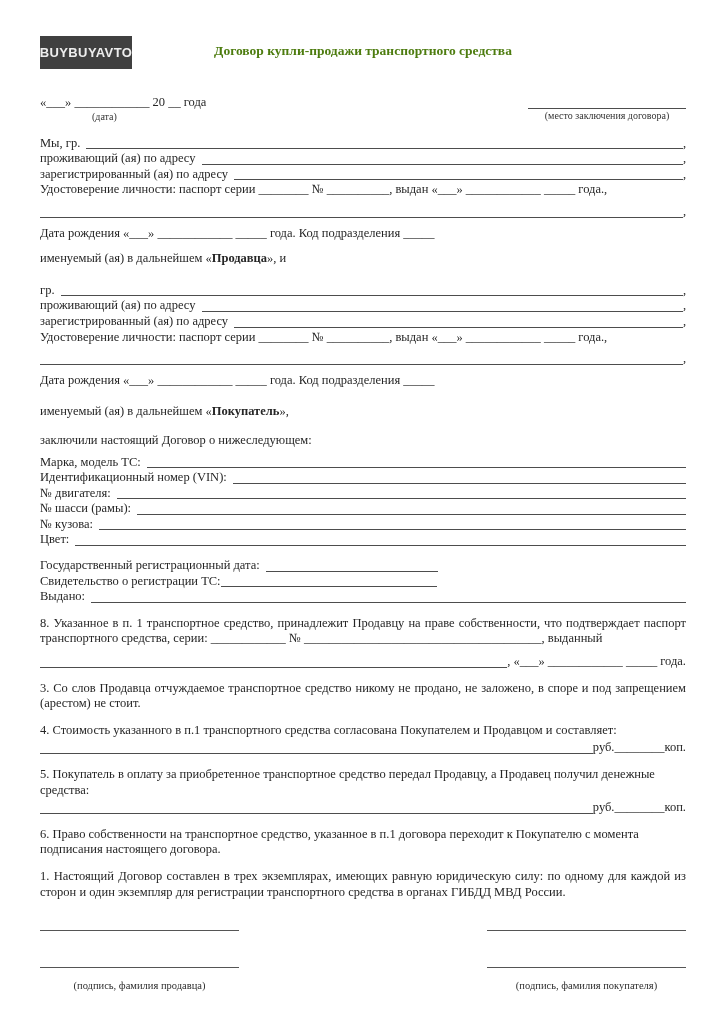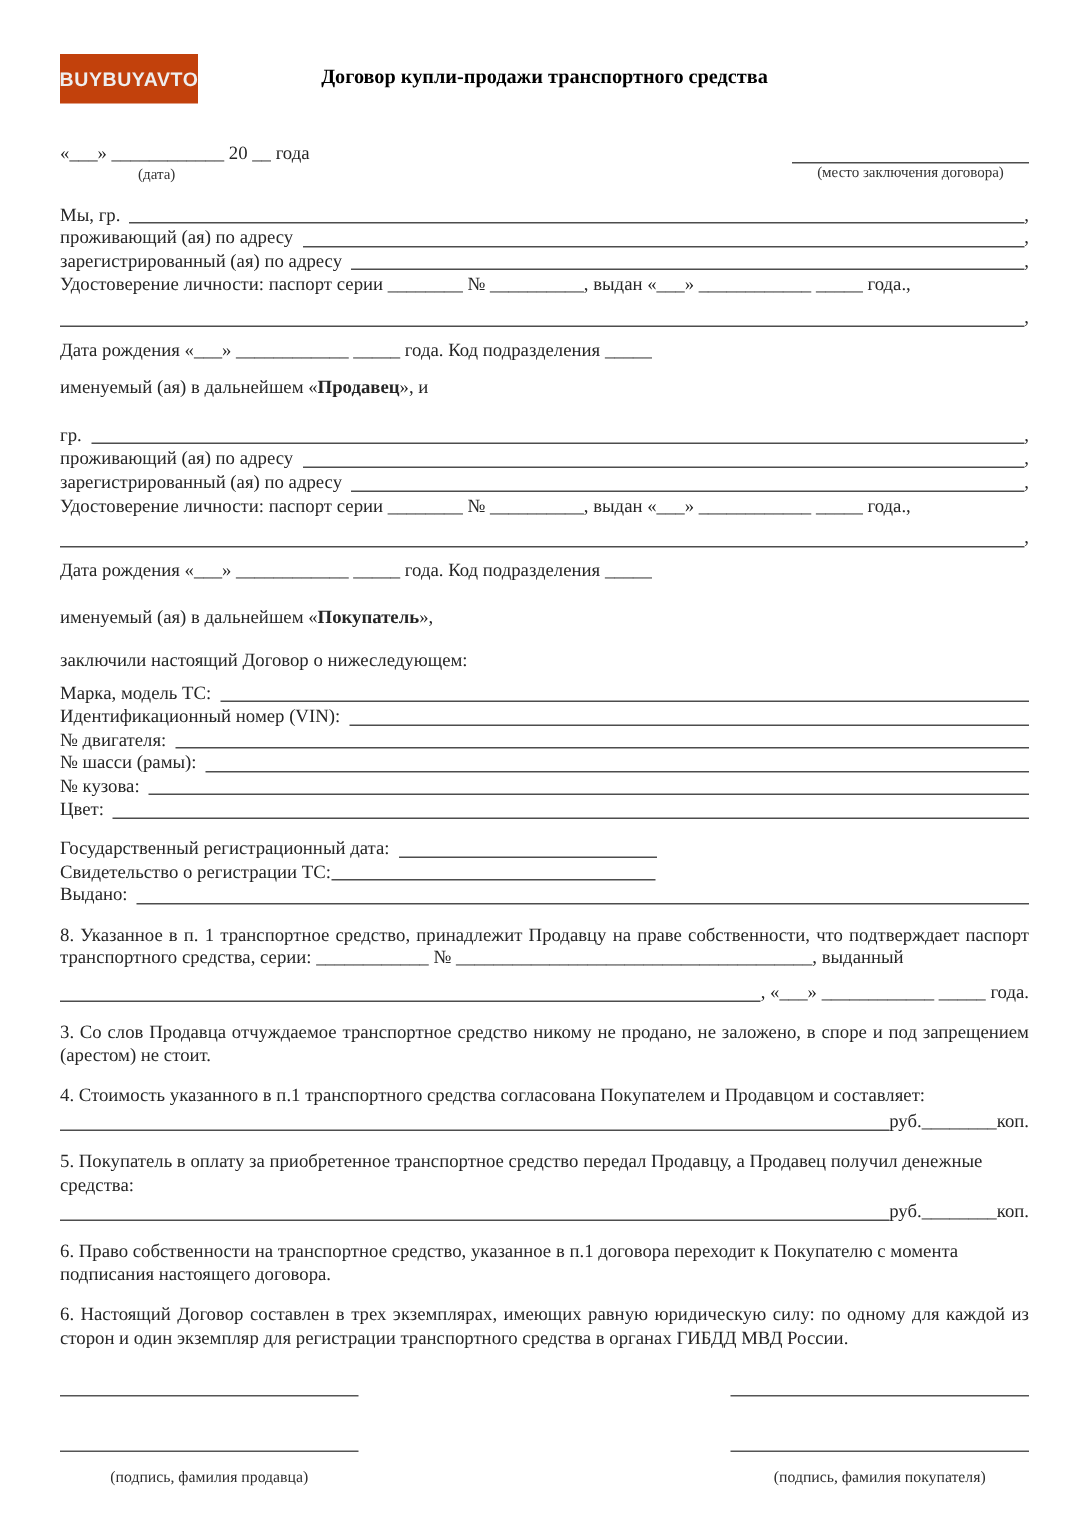--- a/index.html
+++ b/index.html
@@ -10,27 +10,27 @@
     font-size:12.5px; line-height:15.6px;
     color:#262626;
     -webkit-font-smoothing:antialiased;
   }
   .page { width:724px; min-height:1024px; padding:36px 38px 18px 40px; background:#fff; }
 
   
   .hdr { display:flex; align-items:flex-start; }
   .logo {
     width:92px; height:33px; flex:0 0 92px;
-    background:#c2410c; color:#eeeeee;
+    background:#404040; color:#eeeeee;
     font-family:"Liberation Sans", sans-serif;
     font-weight:bold; font-size:13px; letter-spacing:0.4px;
     display:flex; align-items:center; justify-content:center;
   }
   .title-wrap { flex:1; text-align:center; padding-top:7px; }
-  .doc-title { font-weight:bold; font-size:13.5px; color:#000000; }
+  .doc-title { font-weight:bold; font-size:13.5px; color:#4d7c0f; }
   .hdr-spacer { width:92px; flex:0 0 92px; }
 
   
   .row { display:flex; align-items:flex-end; }
   .row span { white-space:pre; }
   .fill {
     flex:1 1 auto; align-self:flex-end;
     border-bottom:1px solid #4d4d4d;
     height:12px; margin-bottom:2px; margin-left:3px;
   }
@@ -114,21 +114,21 @@
     </div>
     <div class="row gap6">
       <span class="fill" style="margin-left:0"></span>
       <span>,</span>
     </div>
     <div class="row gap6">
       <span>Дата рождения «___» ____________ _____ года. Код подразделения _____</span>
     </div>
   </div>
 
-  <p class="named"><span>именуемый (ая) в дальнейшем «</span><b>Продавец</b><span>», и</span></p>
+  <p class="named"><span>именуемый (ая) в дальнейшем «</span><b>Продавца</b><span>», и</span></p>
 
   <div class="party" style="margin-top:16px">
     <div class="row">
       <span>гр. </span>
       <span class="fill"></span>
       <span>,</span>
     </div>
     <div class="row">
       <span>проживающий (ая) по адресу </span>
       <span class="fill"></span>
@@ -213,21 +213,21 @@
   </div>
 
   <p class="section">5. Покупатель в оплату за приобретенное транспортное средство передал Продавцу, а Продавец получил денежные средства:</p>
   <div class="row amount-row">
     <span class="fill" style="margin-left:0"></span>
     <span>руб.________коп.</span>
   </div>
 
   <p class="section">6. Право собственности на транспортное средство, указанное в п.1 договора переходит к Покупателю с момента подписания настоящего договора.</p>
 
-  <p class="section just">6. Настоящий Договор составлен в трех экземплярах, имеющих равную юридическую силу: по одному для каждой из сторон и один экземпляр для регистрации транспортного средства в органах ГИБДД МВД России.</p>
+  <p class="section just">1. Настоящий Договор составлен в трех экземплярах, имеющих равную юридическую силу: по одному для каждой из сторон и один экземпляр для регистрации транспортного средства в органах ГИБДД МВД России.</p>
 
   <div class="sig-section">
     <div class="sig-col">
       <div class="sig-line"></div>
       <div class="sig-gap"></div>
       <div class="sig-line"></div>
       <div class="sig-label">(подпись, фамилия продавца)</div>
     </div>
     <div class="sig-col">
       <div class="sig-line"></div>

